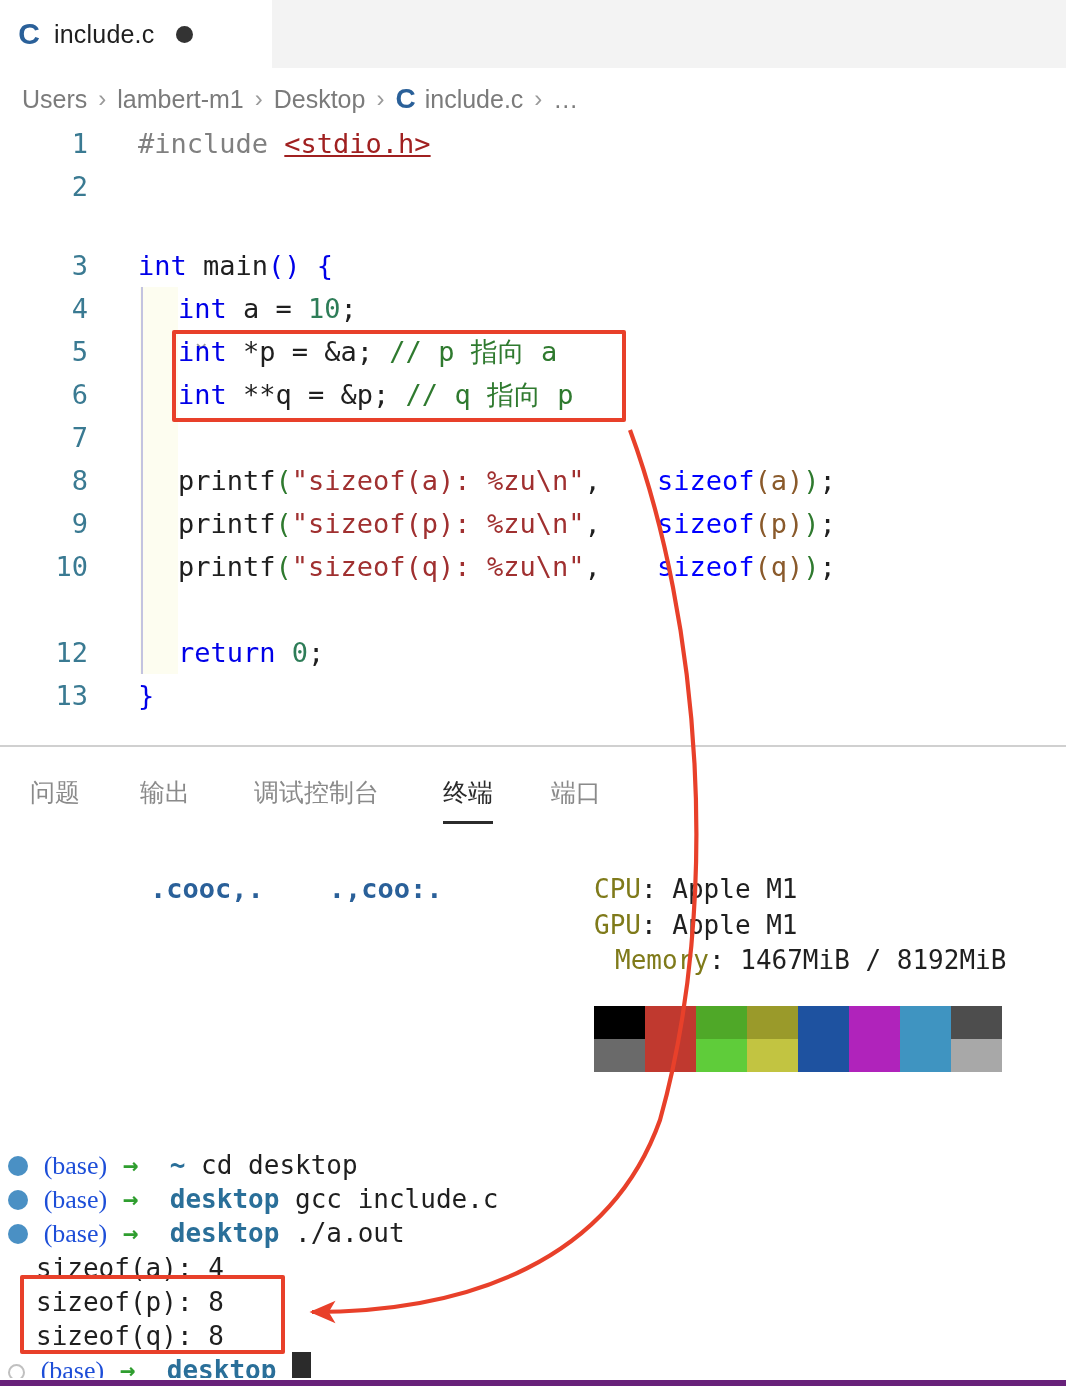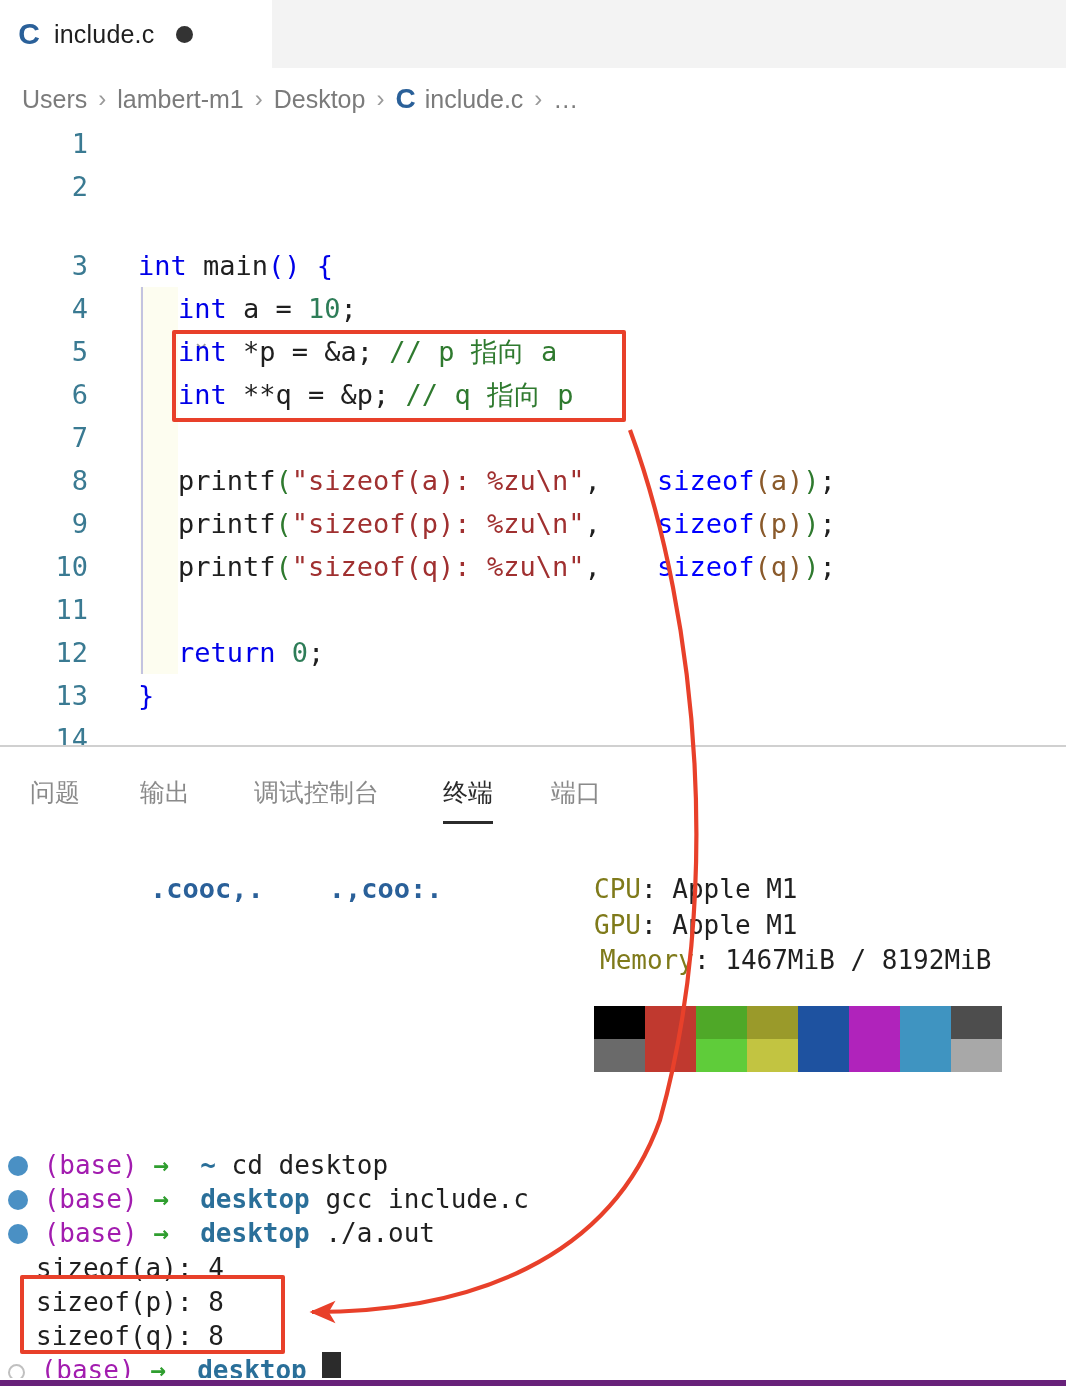--- a/index.html
+++ b/index.html
@@ -87,21 +87,21 @@
   .term-line { position: absolute; white-space: pre; line-height: 34px; }
   .ascii { color: #2a6099; font-weight: 700; }
   .nf-key { color: #7f7a1a; font-weight: 400; }
   .nf-val { color: #1f1f1f; }
   .swatches { position: absolute; left: 594px; top: 1006px; display: flex; flex-direction: column; }
   .swrow { display: flex; }
   .sw { width: 51px; height: 33px; }
 
   .prompt-dot { display: inline-block; width: 20px; height: 20px; border-radius: 50%; background: #4a90c4; vertical-align: -2px; }
   .prompt-dot.hollow { background: transparent; border: 2.5px solid #c0c0c0; width: 17px; height: 17px; }
-  .pbase { color: #a21caf; }
+  .pbase { color: #1d4ed8; font-family: Liberation Serif, serif; }
   .parrow { color: #2f9e2f; font-weight: 700; }
   .pcwd { color: #2a6f99; font-weight: 700; }
   .pcmd { color: #1f1f1f; }
   .cursor { display: inline-block; width: 19px; height: 34px; background: #2b2b2b; vertical-align: -7px; }
 
   
   .statusbar { position: absolute; left: 0; top: 1380px; width: 1066px; height: 6px; background: #68217a; }
 
   
   .ann-box { position: absolute; border: 4px solid #e8402a; border-radius: 2px; pointer-events: none; }
@@ -132,20 +132,21 @@
     <span class="bc-cicon">C</span>
     <span class="bc-item">include.c</span>
     <span class="bc-sep">›</span>
     <span class="bc-item">…</span>
   </div>
 
   <div class="editor">
 
     <div class="code-row" style="top:0;position:absolute;width:100%;">
       <span class="lineno">1</span>
+      <span class="codetext"><span class="gray">#include</span><span> </span><span class="inc-link">&lt;stdio.h&gt;</span></span>
     </div>
 
     <div class="code-row" style="top:43px;position:absolute;width:100%;">
       <span class="lineno">2</span>
     </div>
 
     <div class="codelens">
       <svg width="34" height="32" viewBox="0 0 24 24">
         <g fill="none" stroke="#a8a8a8" stroke-width="1.3">
           <path d="M11.2 2.6 l3.1 1.9 -1.0 3.3 -3.3 .6 -2.0 -2.8 z"></path>
@@ -194,58 +195,52 @@
     <div class="code-row" style="top:380px;position:absolute;width:100%;">
       <span class="lineno">9</span>
       <span class="codetext" style="left:178px"><span class="fn">printf</span><span class="cmt">(</span><span class="str">"sizeof(p): %zu\n"</span><span class="punct">, </span><span class="blueid">sizeof</span><span class="paren">(p)</span><span class="cmt">)</span><span class="punct">;</span></span>
     </div>
 
     <div class="code-row" style="top:423px;position:absolute;width:100%;">
       <span class="lineno">10</span>
       <span class="codetext" style="left:178px"><span class="fn">printf</span><span class="cmt">(</span><span class="str">"sizeof(q): %zu\n"</span><span class="punct">, </span><span class="blueid">sizeof</span><span class="paren">(q)</span><span class="cmt">)</span><span class="punct">;</span></span>
     </div>
 
-    <div class="code-row" style="top:466px;position:absolute;width:100%;">
-      <span class="lineno">11</span>
-    </div>
 
     <div class="code-row" style="top:509px;position:absolute;width:100%;">
       <span class="lineno">12</span>
       <span class="codetext" style="left:178px"><span class="kw">return</span><span class="num"> 0</span><span class="punct">;</span></span>
     </div>
 
     <div class="code-row" style="top:552px;position:absolute;width:100%;">
       <span class="lineno">13</span>
       <span class="codetext"><span class="kw">}</span></span>
     </div>
 
-    <div class="code-row" style="top:595px;position:absolute;width:100%;">
-      <span class="lineno">14</span>
-    </div>
   </div>
 
   <div class="divider"></div>
 
   <div class="paneltabs">
     <div class="ptab" style="left:30px">问题</div>
     <div class="ptab" style="left:140px">输出</div>
     <div class="ptab" style="left:254px">调试控制台</div>
     <div class="ptab active" style="left:443px">终端</div>
     <div class="ptab" style="left:551px">端口</div>
   </div>
 
   <div class="terminal">
 
     <div class="term-line ascii" style="left:150px; top:32px; font-size:27px;">.cooc,.    .,coo:.</div>
 
     <div class="term-line" style="left:594px; top:32px;"><span class="nf-key">CPU</span><span class="nf-val">: </span><span class="nf-val">Apple M1</span></div>
 
     <div class="term-line" style="left:594px; top:68px;"><span class="nf-key">GPU</span><span class="nf-val">: </span><span class="nf-val">Apple M1</span></div>
 
-    <div class="term-line" style="left:600px; top:103px;"><span class="nf-key">Memory</span><span class="nf-val">: </span><span class="nf-val">1467MiB / 8192MiB</span></div>
+    <div class="term-line" style="left:615px; top:103px;"><span class="nf-key">Memory</span><span class="nf-val">: </span><span class="nf-val">1467MiB / 8192MiB</span></div>
 
     <div class="term-line" style="left:8px; top:308px;"><span class="prompt-dot"></span><span> </span><span class="pbase">(base)</span><span> </span><span class="parrow">→</span><span>  </span><span class="pcwd">~</span><span> </span><span class="pcmd">cd desktop</span></div>
 
     <div class="term-line" style="left:8px; top:376px;"><span class="prompt-dot"></span><span> </span><span class="pbase">(base)</span><span> </span><span class="parrow">→</span><span>  </span><span class="pcwd">desktop</span><span> </span><span class="pcmd">./a.out</span></div>
 
     <div class="term-line" style="left:8px; top:342px;"><span class="prompt-dot"></span><span> </span><span class="pbase">(base)</span><span> </span><span class="parrow">→</span><span>  </span><span class="pcwd">desktop</span><span> </span><span class="pcmd">gcc include.c</span></div>
 
     <div class="term-line" style="left:36px; top:411px;">sizeof(a): 4</div>
     <div class="term-line" style="left:36px; top:445px;">sizeof(p): 8</div>
     <div class="term-line" style="left:36px; top:479px;">sizeof(q): 8</div>

